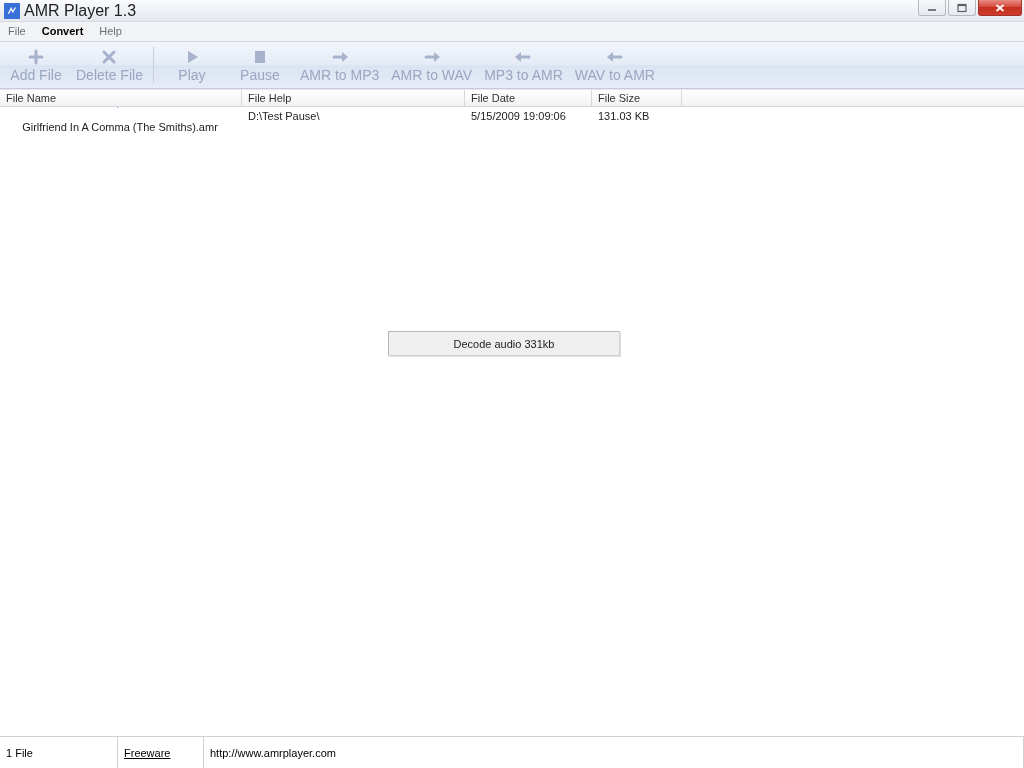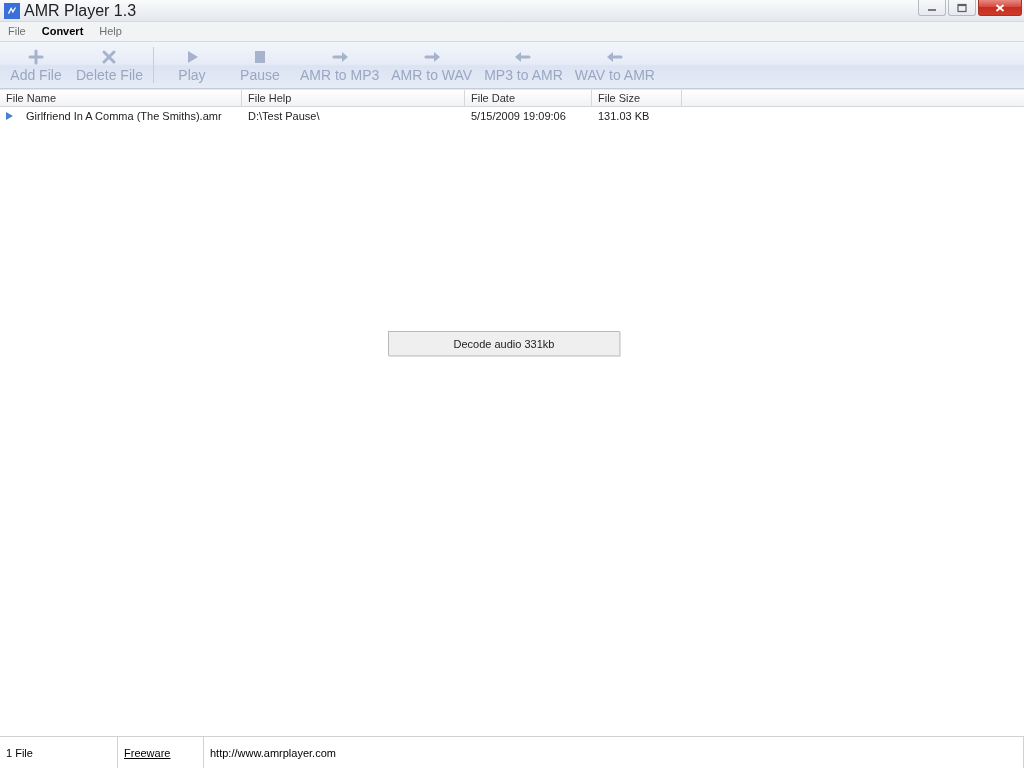--- a/index.html
+++ b/index.html
@@ -138,20 +138,21 @@
 .tr .td {
   padding: 0 6px;
   overflow: hidden;
   white-space: nowrap;
   text-overflow: clip;
   color: #222;
 }
 .tr .td.col-name {
   display: flex; align-items: center; gap: 12px;
   padding-left: 4px;
+  flex-direction: column;
 }
 .row-icon {
   width: 10px; height: 10px;
   display: flex; align-items: center; justify-content: center;
   flex-shrink: 0;
 }
 
 
 .decode-box {
   position: absolute;

